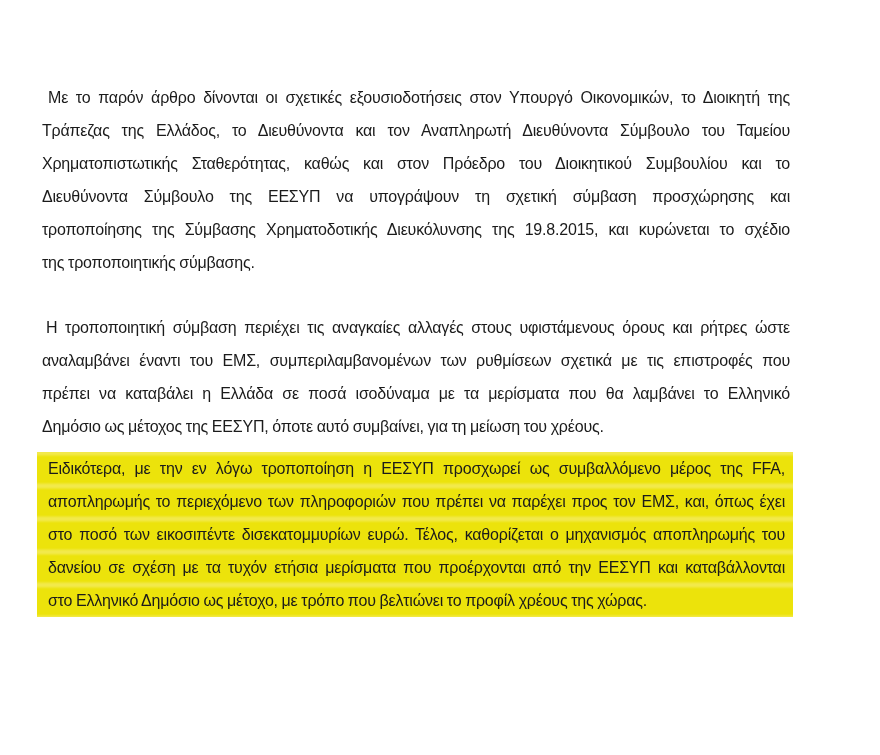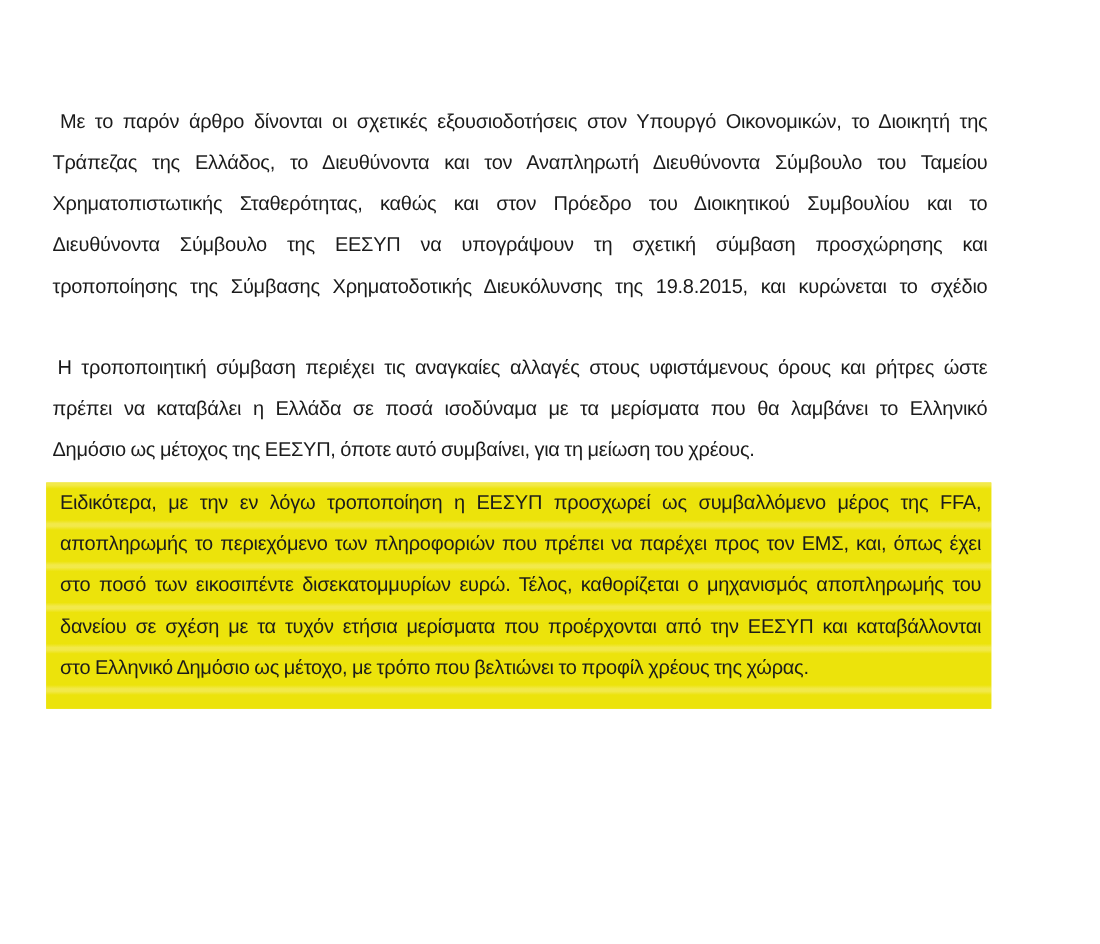--- a/index.html
+++ b/index.html
@@ -44,39 +44,41 @@
   .highlight {
     background-color: #ece30b;
     background-image: repeating-linear-gradient(
       180deg,
       #f2e94a 0px, #f2e94a 2px,
       #ece30b 5px, #ece30b 30px,
       #f2e94a 33px
     );
     margin-left: -5px;
     margin-right: -3px;
-    padding: 0 8px 16px 11px;
+    padding: 0 8px 0 11px;
   }
 </style>
 </head>
 <body>
 
 <div class="page">
   <div class="content">
 
     <div class="para para-1">
       <div class="line indent-sm">Με το παρόν άρθρο δίνονται οι σχετικές εξουσιοδοτήσεις στον Υπουργό Οικονομικών, το Διοικητή της</div>
       <div class="line">Τράπεζας της Ελλάδος, το Διευθύνοντα και τον Αναπληρωτή Διευθύνοντα Σύμβουλο του Ταμείου</div>
       <div class="line">Χρηματοπιστωτικής Σταθερότητας, καθώς και στον Πρόεδρο του Διοικητικού Συμβουλίου και το</div>
       <div class="line">Διευθύνοντα Σύμβουλο της ΕΕΣΥΠ να υπογράψουν τη σχετική σύμβαση προσχώρησης και</div>
       <div class="line">τροποποίησης της Σύμβασης Χρηματοδοτικής Διευκόλυνσης της 19.8.2015, και κυρώνεται το σχέδιο</div>
+      <div class="line last-line">της τροποποιητικής σύμβασης.</div>
     </div>
 
     <div class="para para-2">
       <div class="line indent-xs">Η τροποποιητική σύμβαση περιέχει τις αναγκαίες αλλαγές στους υφιστάμενους όρους και ρήτρες ώστε</div>
+      <div class="line">αναλαμβάνει έναντι του ΕΜΣ, συμπεριλαμβανομένων των ρυθμίσεων σχετικά με τις επιστροφές που</div>
       <div class="line">πρέπει να καταβάλει η Ελλάδα σε ποσά ισοδύναμα με τα μερίσματα που θα λαμβάνει το Ελληνικό</div>
       <div class="line last-line">Δημόσιο ως μέτοχος της ΕΕΣΥΠ, όποτε αυτό συμβαίνει, για τη μείωση του χρέους.</div>
     </div>
 
     <div class="para highlight">
       <div class="line">Ειδικότερα, με την εν λόγω τροποποίηση η ΕΕΣΥΠ προσχωρεί ως συμβαλλόμενο μέρος της FFA,</div>
       <div class="line">αποπληρωμής το περιεχόμενο των πληροφοριών που πρέπει να παρέχει προς τον ΕΜΣ, και, όπως έχει</div>
       <div class="line">στο ποσό των εικοσιπέντε δισεκατομμυρίων ευρώ. Τέλος, καθορίζεται ο μηχανισμός αποπληρωμής του</div>
       <div class="line">δανείου σε σχέση με τα τυχόν ετήσια μερίσματα που προέρχονται από την ΕΕΣΥΠ και καταβάλλονται</div>
       <div class="line last-line">στο Ελληνικό Δημόσιο ως μέτοχο, με τρόπο που βελτιώνει το προφίλ χρέους της χώρας.</div>

